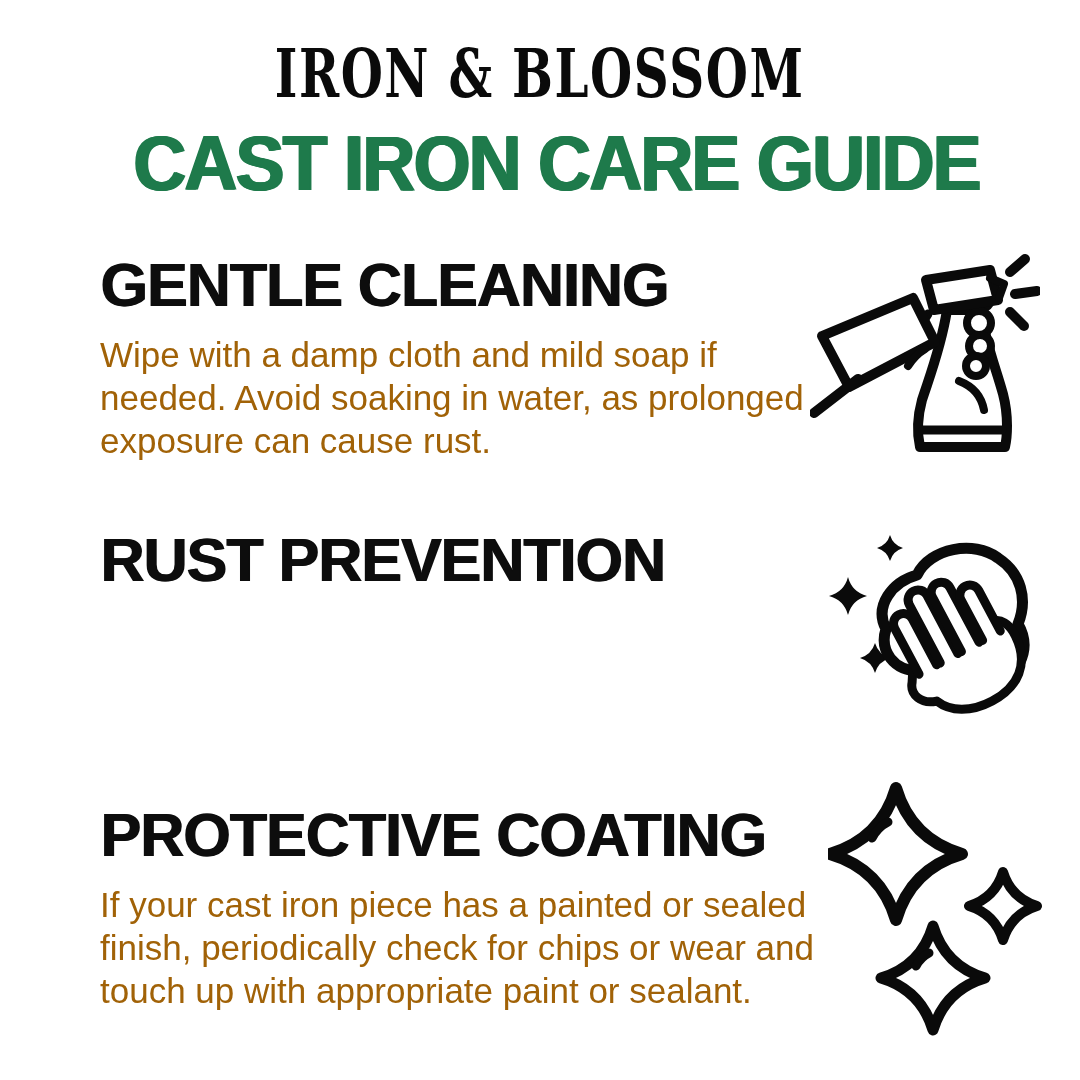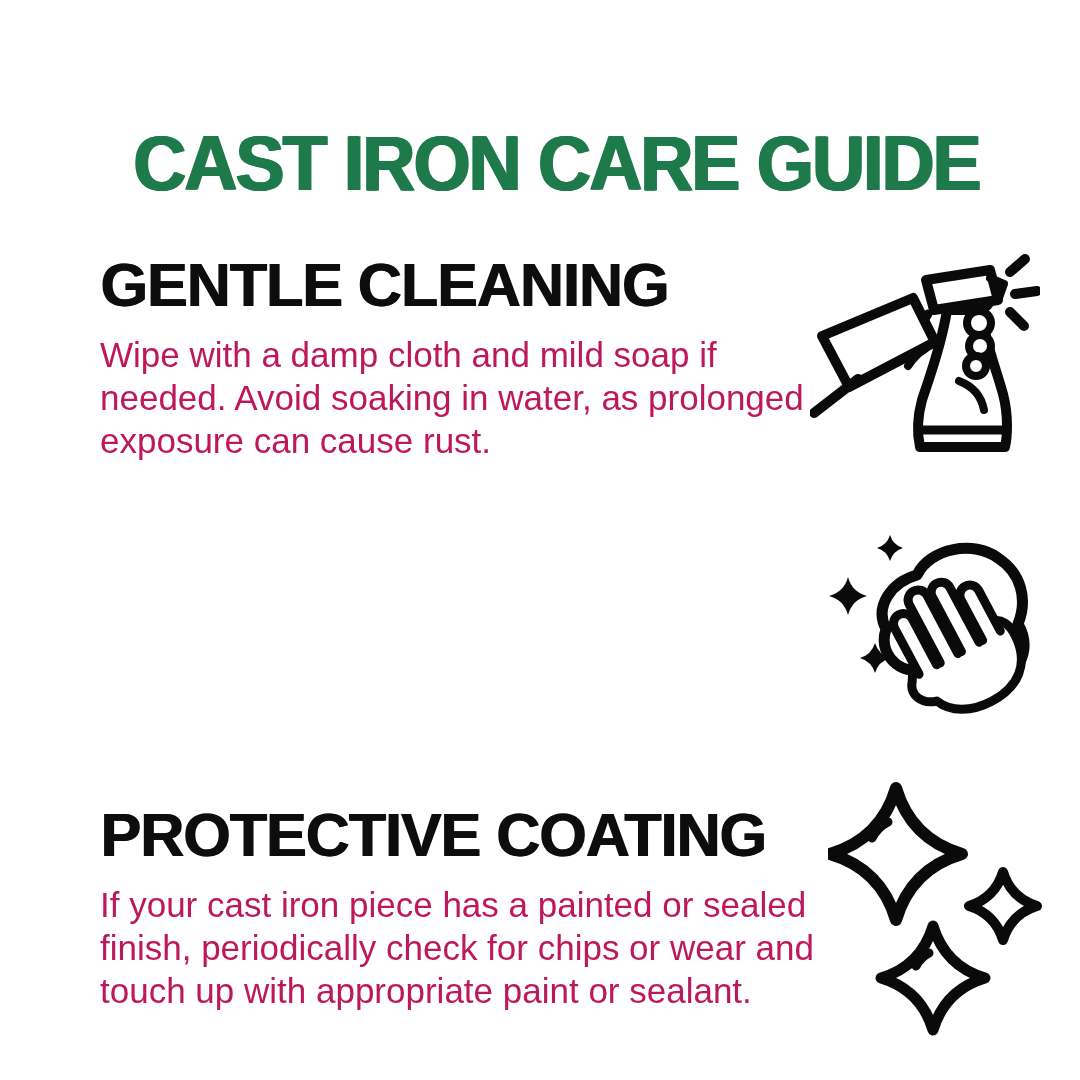--- a/index.html
+++ b/index.html
@@ -50,36 +50,39 @@
     color:#0d0d0d;
     text-shadow:1.2px 0 0 #0d0d0d;
     white-space:nowrap;
     line-height:1;
   }
   .section-body{
     position:absolute;left:100px;
     width:730px;
     font-size:35px;
     line-height:43px;
-    color:#be185d;
+    color:#a16207;
     white-space:pre-line;
   }
   .icon-box{position:absolute;}
   .h1{top:255px;} .b1{top:333px;}
   .h2{top:530px;} .b2{top:608px;}
   .h3{top:805px;} .b3{top:883px;}
   .i1{left:810px;top:250px;}
   .i2{left:822px;top:520px;}
   .i3{left:828px;top:776px;}
 </style>
 </head>
 <body>
 
 <div class="page">
 
+  <div class="brand">
+    <span class="squeeze">IRON &amp; BLOSSOM</span>
+  </div>
 
   <div class="guide-title">
     <span class="squeeze">CAST IRON CARE GUIDE</span>
   </div>
 
   <div class="section-heading h1">GENTLE CLEANING</div>
   <div class="section-body b1">Wipe with a damp cloth and mild soap if
 needed. Avoid soaking in water, as prolonged
 exposure can cause rust.</div>
 
@@ -105,20 +108,21 @@
         <path d="M116 30 L180 20 L188 50 L124 60 Z" stroke-width="10" fill="#fff"></path>
         <path d="M180 28 L194 34 L189 48" stroke-width="8"></path>
 
         <path d="M200 22 L215 9" stroke-width="10"></path>
         <path d="M205 44 L227 41" stroke-width="10"></path>
         <path d="M200 62 L214 76" stroke-width="10"></path>
       </g>
     </svg>
   </div>
 
+  <div class="section-heading h2">RUST PREVENTION</div>
 
   <div class="icon-box i2">
     <svg width="215" height="200" viewBox="0 0 215 200" aria-hidden="true">
       <g stroke="#0a0a0a" fill="none" stroke-linecap="round" stroke-linejoin="round">
 
         <path fill="#0a0a0a" stroke="none" d="M68 15 Q71 25 81 28 Q71 31 68 41 Q65 31 55 28 Q65 25 68 15 Z"></path>
         <path fill="#0a0a0a" stroke="none" d="M26 57 Q30 72 45 76 Q30 80 26 95 Q22 80 7 76 Q22 72 26 57 Z"></path>
         <path fill="#0a0a0a" stroke="none" d="M53 123 Q56.5 134.5 68 138 Q56.5 141.5 53 153 Q49.5 141.5 38 138 Q49.5 134.5 53 123 Z"></path>
 
         <path d="M95 55 C108 28 152 20 176 38 C199 53 206 79 196 104 C211 130 196 159 166 167 C141 176 112 170 97 151 C72 151 57 131 64 109 C52 86 70 62 95 55 Z" stroke-width="11" fill="#fff"></path>

